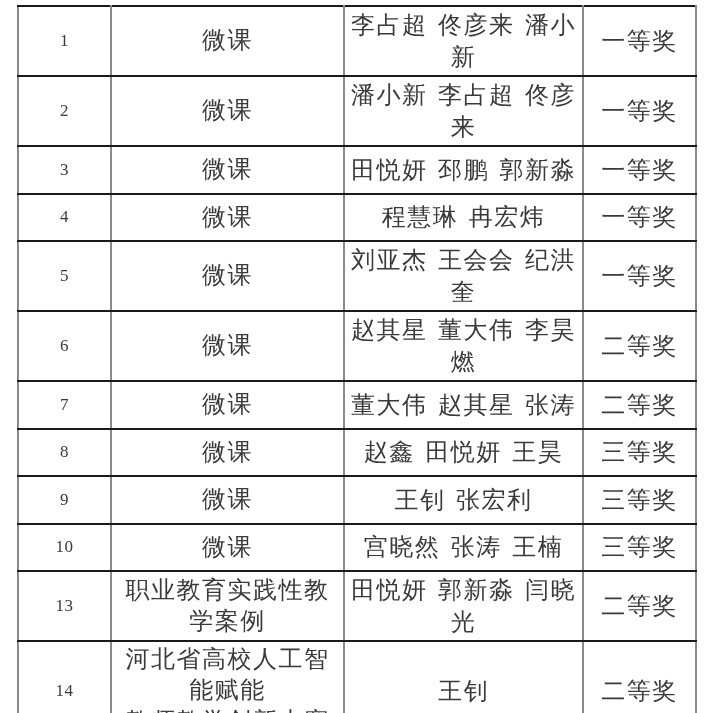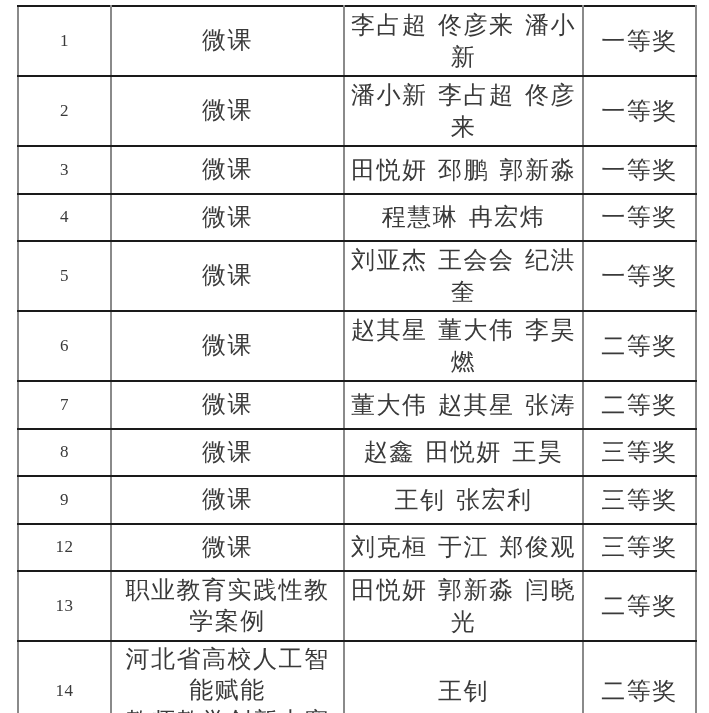--- a/index.html
+++ b/index.html
@@ -113,23 +113,23 @@
         <td class="c3">赵鑫 田悦妍 王昊</td>
         <td class="c4">三等奖</td>
       </tr>
       <tr>
         <td class="c1">9</td>
         <td class="c2">微课</td>
         <td class="c3">王钊 张宏利</td>
         <td class="c4">三等奖</td>
       </tr>
       <tr>
-        <td class="c1">12</td>
+        <td class="c1">10</td>
         <td class="c2">微课</td>
-        <td class="c3">刘克桓 于江 郑俊观</td>
+        <td class="c3">宫晓然 张涛 王楠</td>
         <td class="c4">三等奖</td>
       </tr>
       <tr>
         <td class="c1">13</td>
         <td class="c2">职业教育实践性教学案例</td>
         <td class="c3">田悦妍 郭新淼 闫晓光</td>
         <td class="c4">二等奖</td>
       </tr>
       <tr>
         <td class="c1">14</td>

